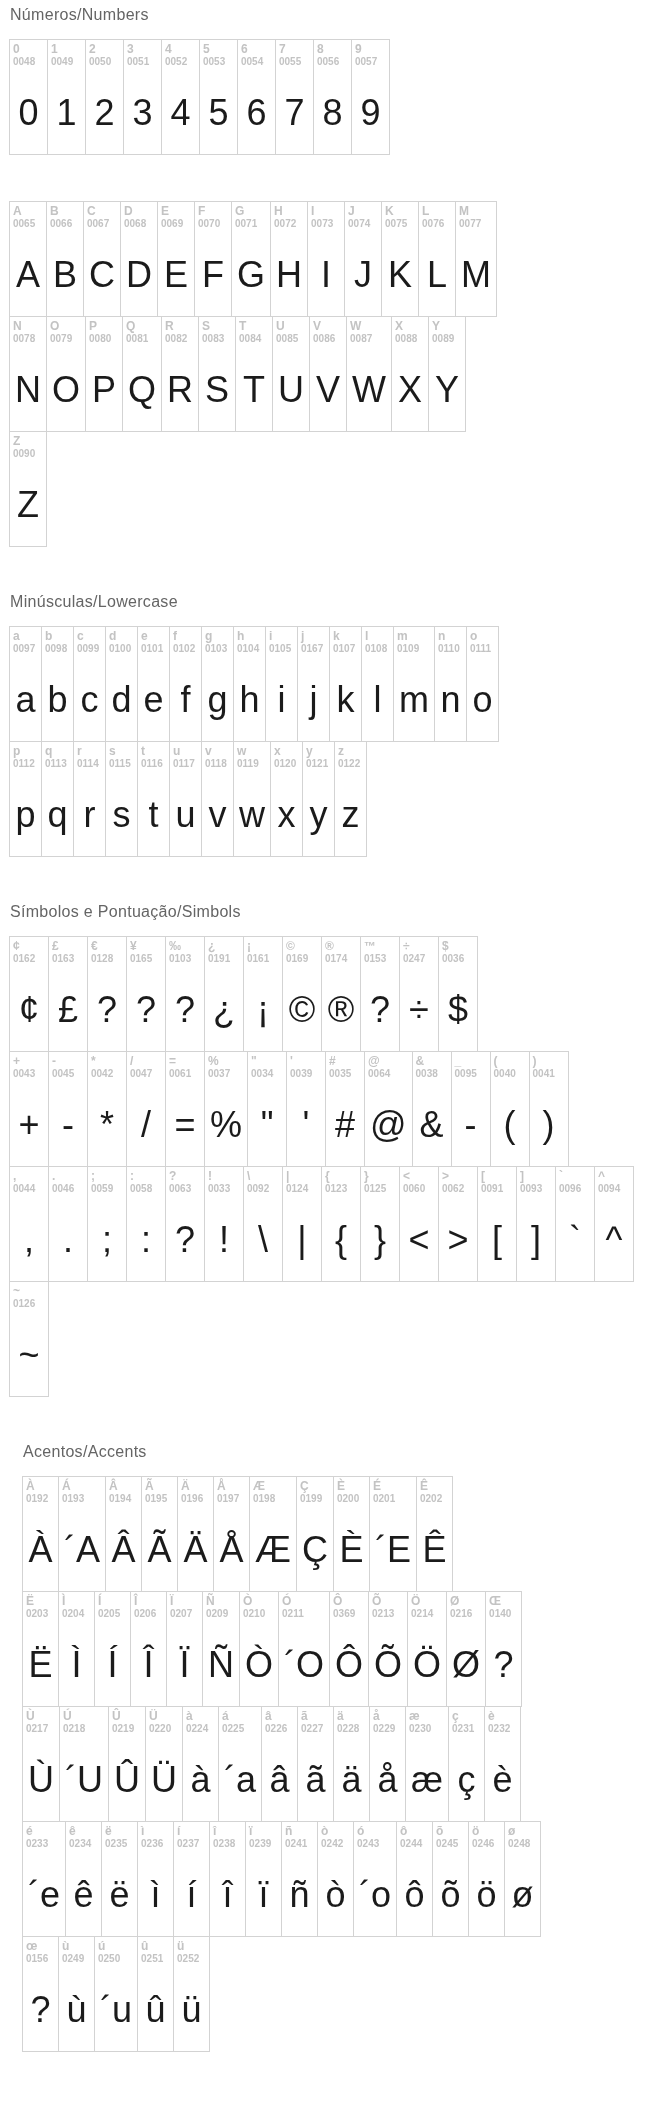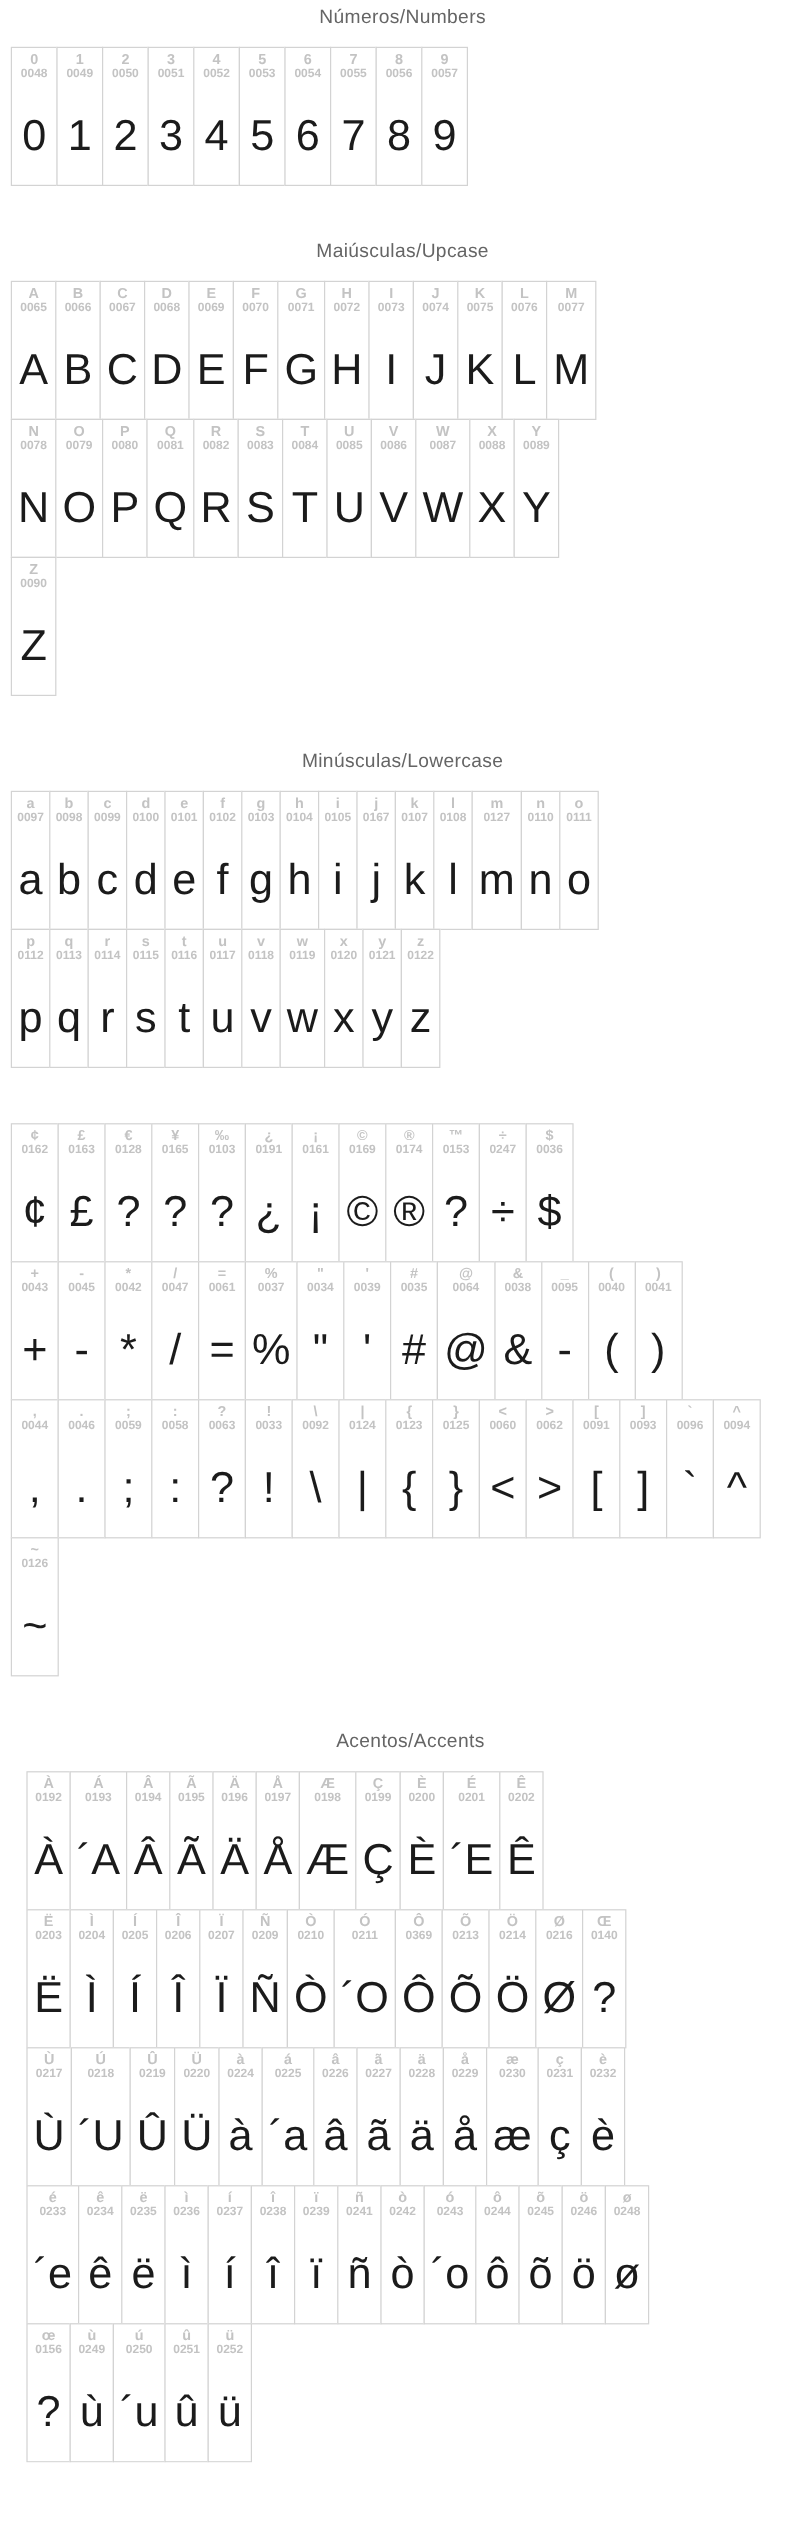--- a/index.html
+++ b/index.html
@@ -1,18 +1,18 @@
 <!DOCTYPE html>
 <html><head>
 <meta charset="utf-8">
 <style>
   html, body { margin:0; padding:0; background:#ffffff; }
   body { width:661px; font-family:"Liberation Sans", sans-serif; }
   .app { padding:6px 0 0 9px; }
-  .section { margin-bottom:46px;text-align:center; }
+  .section { margin-bottom:46px; }
   .section:last-child { margin-bottom:0;padding-left:13px; }
   .title {
     margin:0 0 15px 1px;
     font-size:16px; font-weight:400; color:#656565; letter-spacing:0.3px;
   }
   .row { display:flex; }
   .row + .row { margin-top:-1px; }
   .cell {
     box-sizing:border-box;
     border:1px solid #d3d3d3;
@@ -103,21 +103,20 @@
     <div class="cell">
       <div class="char">9</div>
       <div class="code">0057</div>
       <div class="glyph">9</div>
     </div>
   </div>
       </div>
     </section>
 
     <section class="section section-uppercase">
-      <h2 class="title">Maiúsculas/Upcase</h2>
       <div class="rows">
         <div class="row">
     <div class="cell">
       <div class="char">A</div>
       <div class="code">0065</div>
       <div class="glyph">A</div>
     </div>
 
     <div class="cell">
       <div class="char">B</div>
@@ -345,21 +344,21 @@
     </div>
 
     <div class="cell">
       <div class="char">l</div>
       <div class="code">0108</div>
       <div class="glyph">l</div>
     </div>
 
     <div class="cell">
       <div class="char">m</div>
-      <div class="code">0127</div>
+      <div class="code">0109</div>
       <div class="glyph">m</div>
     </div>
 
     <div class="cell">
       <div class="char">n</div>
       <div class="code">0110</div>
       <div class="glyph">n</div>
     </div>
 
     <div class="cell">
@@ -432,20 +431,21 @@
     <div class="cell">
       <div class="char">z</div>
       <div class="code">0122</div>
       <div class="glyph">z</div>
     </div>
   </div>
       </div>
     </section>
 
     <section class="section section-symbols">
+      <h2 class="title">Símbolos e Pontuação/Simbols</h2>
       <div class="rows">
         <div class="row">
     <div class="cell">
       <div class="char">¢</div>
       <div class="code">0162</div>
       <div class="glyph">¢</div>
     </div>
 
     <div class="cell">
       <div class="char">£</div>

